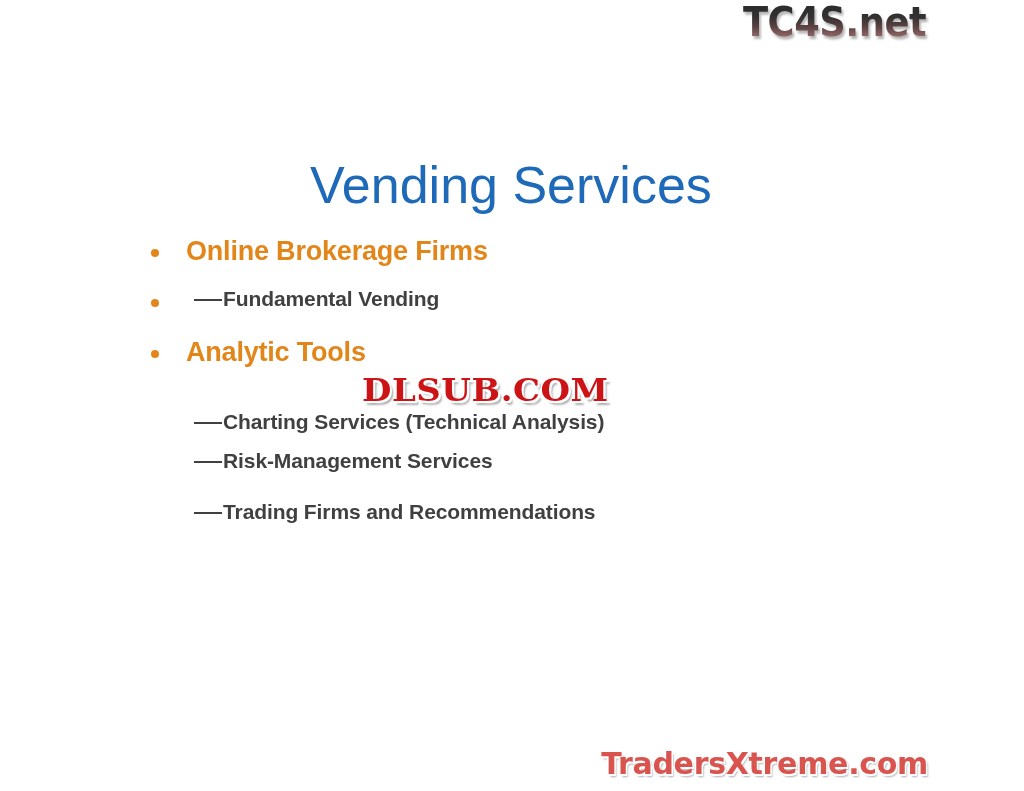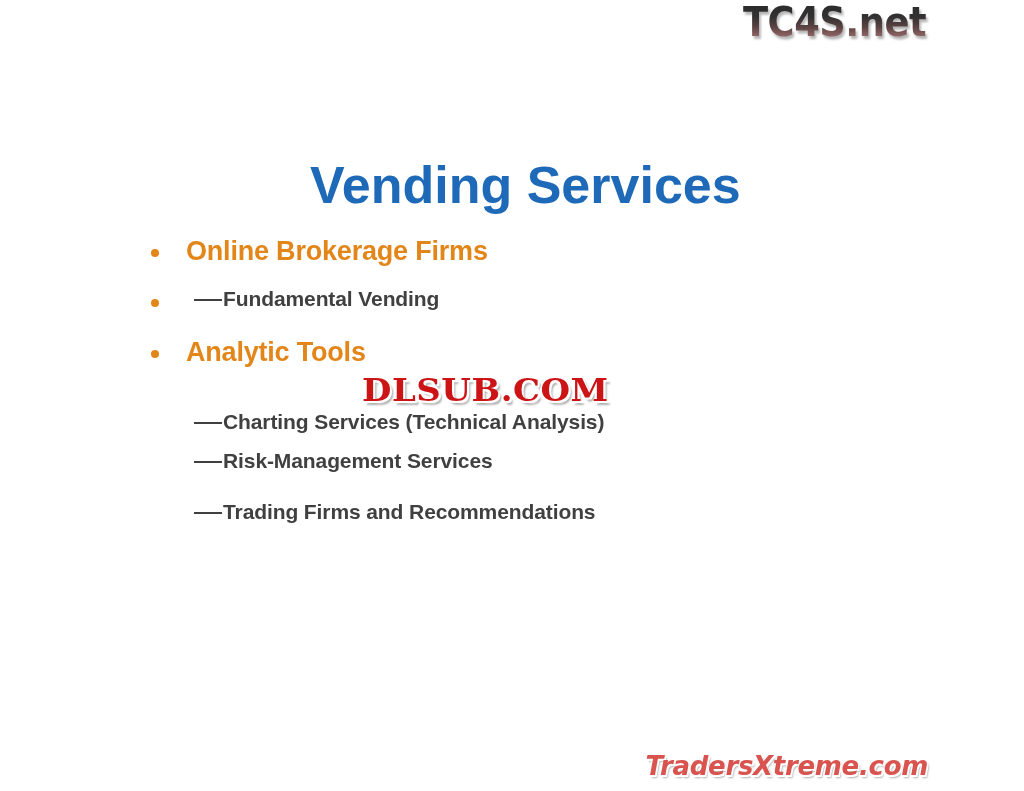--- a/index.html
+++ b/index.html
@@ -39,21 +39,21 @@
     filter: drop-shadow(2px 3px 1px rgba(120,120,120,0.55));
     user-select: none;
   }
 
   
   .slide-title {
     position: absolute;
     left: 310px;
     top: 122px;
     font-family: "Liberation Sans", sans-serif;
-    font-weight: 700;
+    font-weight: 400;
     font-size: 52px;
     line-height: 1.1;
     color: #1f6ab8;
     white-space: nowrap;
   }
 
   
   .body-list {
     position: absolute;
     left: 0;
@@ -129,33 +129,32 @@
     white-space: nowrap;
   }
 
   
   .tx-watermark {
     position: absolute;
     right: 12px;
     bottom: 12px;
     font-family: "DejaVu Sans", sans-serif;
     font-weight: 700;
-    font-size: 26px;
+    font-size: 30px;
     line-height: 1;
     letter-spacing: -0.3px;
     color: #d9544f;
     -webkit-text-stroke: 2.5px #ffffff;
     paint-order: stroke fill;
     text-shadow:
        1.5px 1.5px 0 #ffffff,
       -1.5px 1.5px 0 #ffffff,
        2px 3px 2px rgba(120,120,120,0.6);
     user-select: none;
     white-space: nowrap;
-    font-style: italic;
   }
 </style>
 </head>
 <body>
 
 <div class="slide">
 
   <div class="brand-logo">TC4S.net</div>
 
   <h1 class="slide-title">Vending Services</h1>

